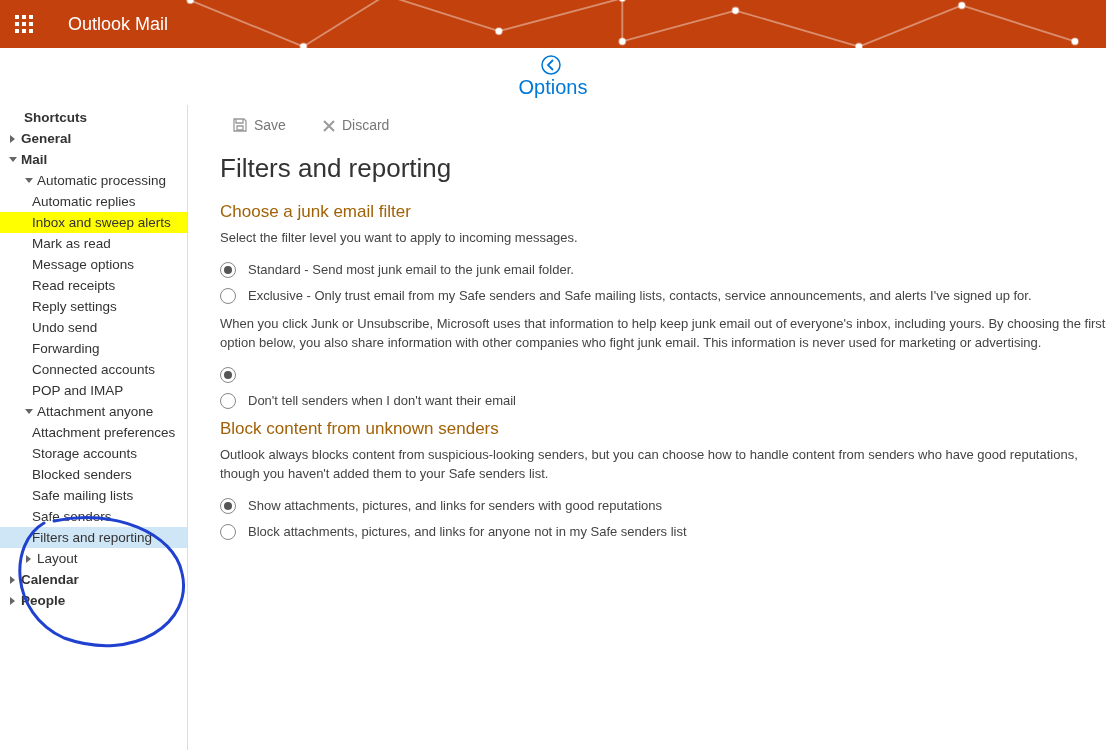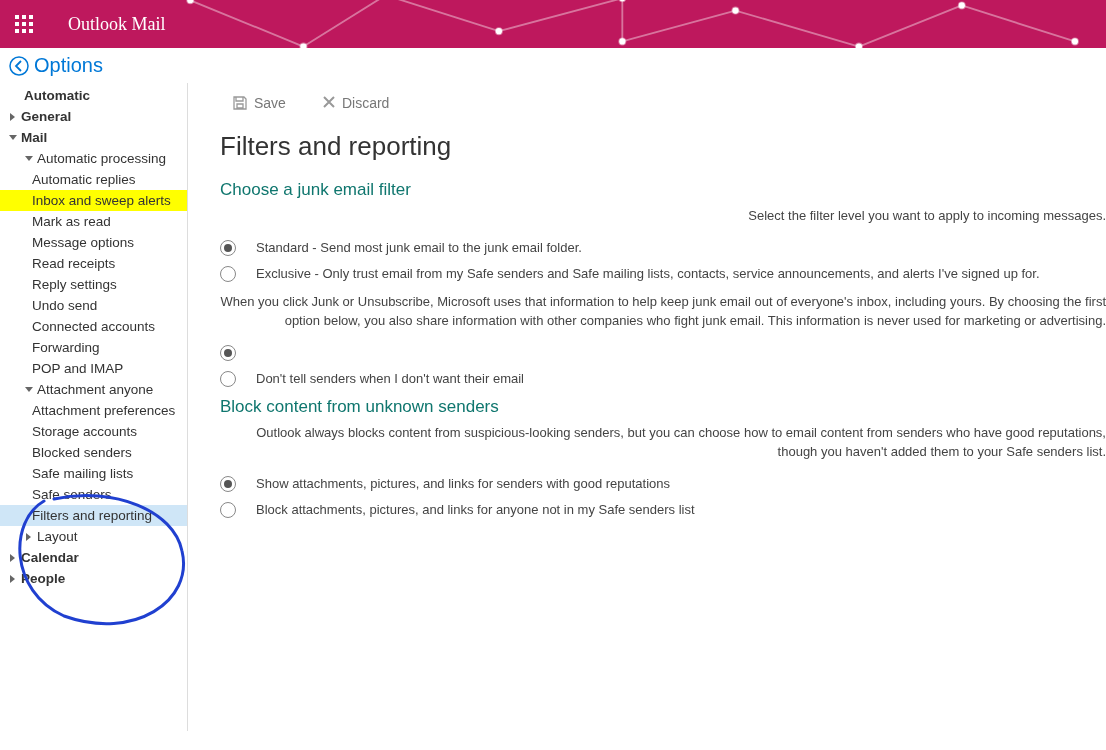--- a/index.html
+++ b/index.html
@@ -1,36 +1,35 @@
 <!DOCTYPE html>
 <html><head>
 <meta charset="utf-8">
 <style>
   * { box-sizing: border-box; }
   html, body { margin: 0; padding: 0; font-family: "Segoe UI", Arial, sans-serif; font-size: 14px; color: #333; width: 1106px; }
   
   .header {
     height: 48px;
-    background: #be185d;
+    background: #c2410c;
     color: #fff;
     display: flex;
     align-items: center;
     position: relative;
     overflow: hidden;
-    font-family: Liberation Serif, serif;
   }
   .header-waffle {
     width: 48px; height: 48px; display: flex; align-items: center; justify-content: center;
     cursor: pointer;
   }
   .header-title { font-size: 18px; margin-left: 20px; font-weight: 400; }
   .net-overlay { position: absolute; left: 180px; top: -10px; right: 0; bottom: 0; pointer-events: none; }
   
   .options-row {
-    display: flex; align-items: center; padding: 6px 8px 6px 8px; color: #0078d7;
+    display: flex; align-items: center; padding: 6px 8px 6px 8px; color: #0078d7; flex-direction: column;
   }
   .options-row svg { margin-right: 4px; }
   .options-text { font-size: 20px; }
   
   .body-area { display: flex; }
   .sidebar {
     width: 188px; padding: 2px 0 0 0; border-right: 1px solid #ddd;
     height: 648px; 
     position: relative;
   }
@@ -51,26 +50,26 @@
   .highlight-yellow { background: #ffff00 !important; }
   .selected { background: #cfe6f7 !important; }
   
   .ink-circle {
     position: absolute; pointer-events: none;
     left: 14px; top: 408px; width: 175px; height: 135px;
   }
   
   .main { flex: 1; padding: 12px 0 0 32px; min-width: 0; overflow: hidden; }
   .toolbar { display: flex; gap: 36px; color: #777; align-items: center; margin-bottom: 20px; padding-left: 12px;}
-  .toolbar-btn { display: flex; align-items: flex-start; gap: 6px; cursor: default; }
+  .toolbar-btn { display: flex; align-items: flex-end; gap: 6px; cursor: default; }
   .page-title { font-size: 26px; font-weight: 300; color: #333; margin: 0 0 18px 0; }
-  .section-h { font-size: 17px; font-weight: 400; margin: 10px 0 6px 0; color: #0f766e;}
+  .section-h { font-size: 17px; font-weight: 400; margin: 10px 0 6px 0; color: #a16207;}
   .section-h.first { margin-top: 8px; }
-  .desc { font-size: 13px; color:#444; margin: 0 0 14px 0; line-height: 1.5; text-align: right; }
-  .radio-row { display: flex; align-items: center; gap: 20px; margin: 10px 0; font-size: 13px; color:#444;}
+  .desc { font-size: 13px; color:#444; margin: 0 0 14px 0; line-height: 1.5; }
+  .radio-row { display: flex; align-items: center; gap: 12px; margin: 10px 0; font-size: 13px; color:#444;}
   .radio {
     width: 16px; height: 16px; border: 1.5px solid #888; border-radius: 50%;
     display: inline-flex; align-items: center; justify-content: center; flex: 0 0 16px;
   }
   .radio .dot { width: 8px; height: 8px; background: #555; border-radius: 50%; display:none;}
   .radio.checked .dot { display:block; }
 </style>
 </head>
 <body>
 
@@ -121,21 +120,21 @@
     <circle cx="11" cy="11" r="9" fill="none" stroke="#0078d7" stroke-width="1.5"></circle>
     <path d="M13 6 L8 11 L13 16" fill="none" stroke="#0078d7" stroke-width="1.8"></path>
   </svg>
   <span class="options-text">Options</span>
 </div>
 
 <div class="body-area">
 
   <div class="sidebar">
     <div class="tree-item bold" style="padding-left:24px;">
-        <span>Automatic</span>
+        <span>Shortcuts</span>
       </div>
 
     <div class="tree-item bold">
       <span class="tree-caret">
           <svg width="8" height="8" viewBox="0 0 8 8">
             <path d="M1 0 L6 4 L1 8 Z" fill="#666"></path>
           </svg>
         </span>
       <span>General</span>
     </div>
@@ -173,24 +172,24 @@
         <span>Read receipts</span>
       </div>
     <div class="tree-item indent-3">
         <span>Reply settings</span>
       </div>
     <div class="tree-item indent-3">
         <span>Undo send</span>
       </div>
 
     <div class="tree-item indent-3">
+        <span>Forwarding</span>
+      </div>
+    <div class="tree-item indent-3">
         <span>Connected accounts</span>
-      </div>
-    <div class="tree-item indent-3">
-        <span>Forwarding</span>
       </div>
     <div class="tree-item indent-3">
         <span>POP and IMAP</span>
       </div>
 
     <div class="tree-item indent-1">
       <span class="tree-caret">
           <svg width="8" height="8" viewBox="0 0 8 8">
             <path d="M0 1 L8 1 L4 6 Z" fill="#666"></path>
           </svg>
@@ -284,21 +283,21 @@
       <span class="radio checked">
           <span class="dot"></span>
         </span>
     </div>
     <div class="radio-row">
       <span class="radio"></span>
       <span>Don't tell senders when I don't want their email</span>
     </div>
 
     <h2 class="section-h">Block content from unknown senders</h2>
-    <p class="desc">Outlook always blocks content from suspicious-looking senders, but you can choose how to email content from senders who have good reputations, though you haven't added them to your Safe senders list.</p>
+    <p class="desc">Outlook always blocks content from suspicious-looking senders, but you can choose how to handle content from senders who have good reputations, though you haven't added them to your Safe senders list.</p>
     <div class="radio-row">
       <span class="radio checked">
           <span class="dot"></span>
         </span>
       <span>Show attachments, pictures, and links for senders with good reputations</span>
     </div>
     <div class="radio-row">
       <span class="radio"></span>
       <span>Block attachments, pictures, and links for anyone not in my Safe senders list</span>
     </div>

